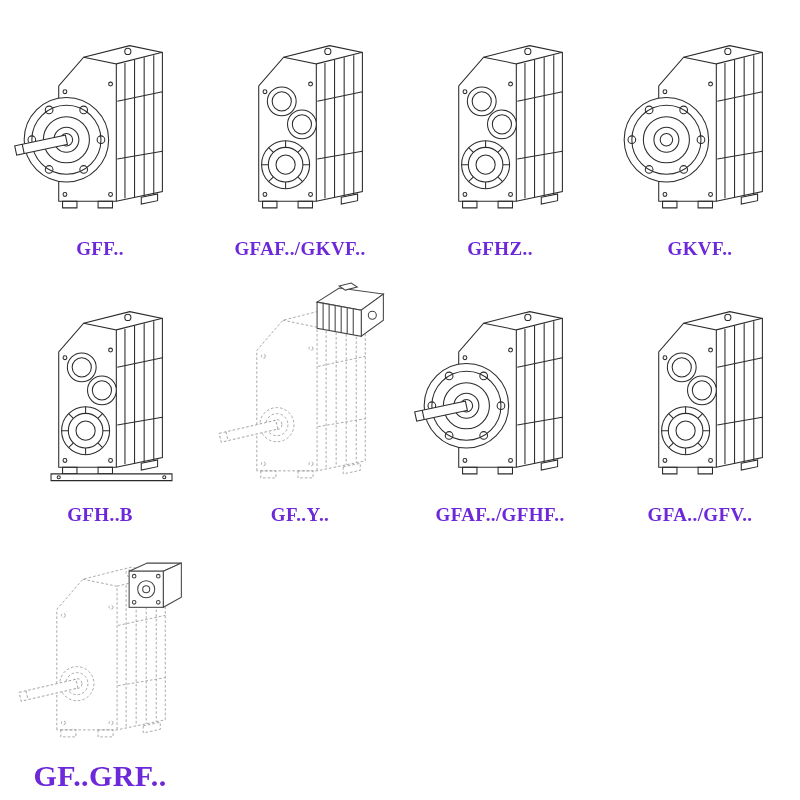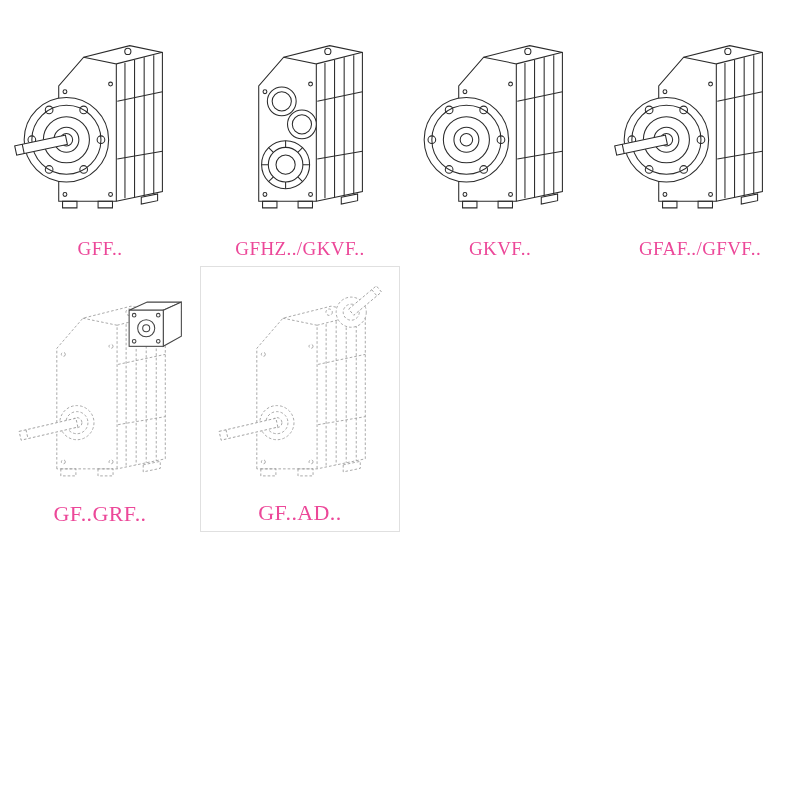--- a/index.html
+++ b/index.html
@@ -8,22 +8,22 @@
   .catalog{display:grid;grid-template-columns:repeat(4,200px);grid-template-rows:repeat(3,266px);width:800px;height:800px}
   figure.cell{margin:0;display:flex;flex-direction:column;align-items:center;justify-content:flex-end;padding:2px 0 6px;position:relative}
   .art{flex:1;display:flex;align-items:center;justify-content:center;width:100%;overflow:visible}
   svg.art-svg{display:block}
   svg.art-svg use{stroke:currentColor}
   svg.solid{color:#2b2b2b}
   svg.solid use{stroke-width:1.1}
   svg.ghost{color:#9b9b9b}
   svg.ghost use{stroke-width:.85;stroke-dasharray:2.6 2}
   svg.ghost use.hard{color:#454545;stroke-dasharray:none;stroke-width:1.05}
-  figcaption{font-weight:400;font-size:19px;letter-spacing:.4px;color:#ec4899;white-space:nowrap;line-height:1.1}
-  .cell.big figcaption{font-size:22px}
+  figcaption{font-weight:700;font-size:19px;letter-spacing:.4px;color:#6d28d9;white-space:nowrap;line-height:1.1}
+  .cell.big figcaption{font-size:30px}
   .cell.boxed{border:1px solid #e0e0e0}
 </style>
 </head>
 <body>
 
 <svg width="0" height="0" style="position:absolute" aria-hidden="true">
 <defs>
   <g id="g-housing" fill="none">
     <path d="M52,196 L52,76 L78,46 L126,34 L160,41 L160,186 L112,196 Z"></path>
     <path d="M78,46 L112,53 L112,196"></path>
@@ -132,65 +132,93 @@
     <figcaption>GFF..</figcaption>
   </figure>
 
   <figure class="cell">
     <div class="art">
       <svg class="art-svg solid" viewBox="0 0 190 225" width="186" height="216">
         <use href="#g-housing"></use>
         <use href="#g-bores"></use>
       </svg>
     </div>
-    <figcaption>GFHZ../GKVF..</figcaption>
-  </figure>
-
+    <figcaption>GFAF../GKVF..</figcaption>
+  </figure>
+
+  <figure class="cell">
+    <div class="art">
+      <svg class="art-svg solid" viewBox="0 0 190 225" width="186" height="216">
+        <use href="#g-housing"></use>
+        <use href="#g-bores"></use>
+      </svg>
+    </div>
+    <figcaption>GFHZ..</figcaption>
+  </figure>
 
   <figure class="cell">
     <div class="art">
       <svg class="art-svg solid" viewBox="0 0 190 225" width="186" height="216">
         <use href="#g-housing"></use>
         <use href="#g-flange"></use>
       </svg>
     </div>
     <figcaption>GKVF..</figcaption>
   </figure>
 
 
-
-
+  <figure class="cell">
+    <div class="art">
+      <svg class="art-svg solid" viewBox="0 0 190 225" width="186" height="216">
+        <use href="#g-housing"></use>
+        <use href="#g-bores"></use>
+        <use href="#g-baseplate"></use>
+      </svg>
+    </div>
+    <figcaption>GFH..B</figcaption>
+  </figure>
+
+
+  <figure class="cell">
+    <div class="art">
+      <svg class="art-svg ghost" viewBox="0 0 190 225" width="196" height="226">
+        <use href="#g-housing"></use>
+        <use href="#g-outshaft"></use>
+        <use href="#g-motor" class="hard"></use>
+      </svg>
+    </div>
+    <figcaption>GF..Y..</figcaption>
+  </figure>
 
   <figure class="cell">
     <div class="art">
       <svg class="art-svg solid" viewBox="0 0 190 225" width="186" height="216">
         <use href="#g-housing"></use>
         <use href="#g-flange"></use>
         <use href="#g-shaft"></use>
       </svg>
     </div>
-    <figcaption>GFAF../GFVF..</figcaption>
-  </figure>
-
+    <figcaption>GFAF../GFHF..</figcaption>
+  </figure>
+
+  <figure class="cell">
+    <div class="art">
+      <svg class="art-svg solid" viewBox="0 0 190 225" width="186" height="216">
+        <use href="#g-housing"></use>
+        <use href="#g-bores"></use>
+      </svg>
+    </div>
+    <figcaption>GFA../GFV..</figcaption>
+  </figure>
 
   <figure class="cell big">
     <div class="art">
       <svg class="art-svg ghost" viewBox="0 0 190 225" width="196" height="226">
         <use href="#g-housing"></use>
         <use href="#g-outshaft"></use>
         <use href="#g-gearadapter" class="hard"></use>
       </svg>
     </div>
     <figcaption>GF..GRF..</figcaption>
   </figure>
 
-  <figure class="cell big boxed">
-    <div class="art">
-      <svg class="art-svg ghost" viewBox="0 0 190 225" width="196" height="226">
-        <use href="#g-housing"></use>
-        <use href="#g-outshaft"></use>
-        <use href="#g-inputshaft"></use>
-      </svg>
-    </div>
-    <figcaption>GF..AD..</figcaption>
-  </figure>
 
 </div>
 
 </body></html>

